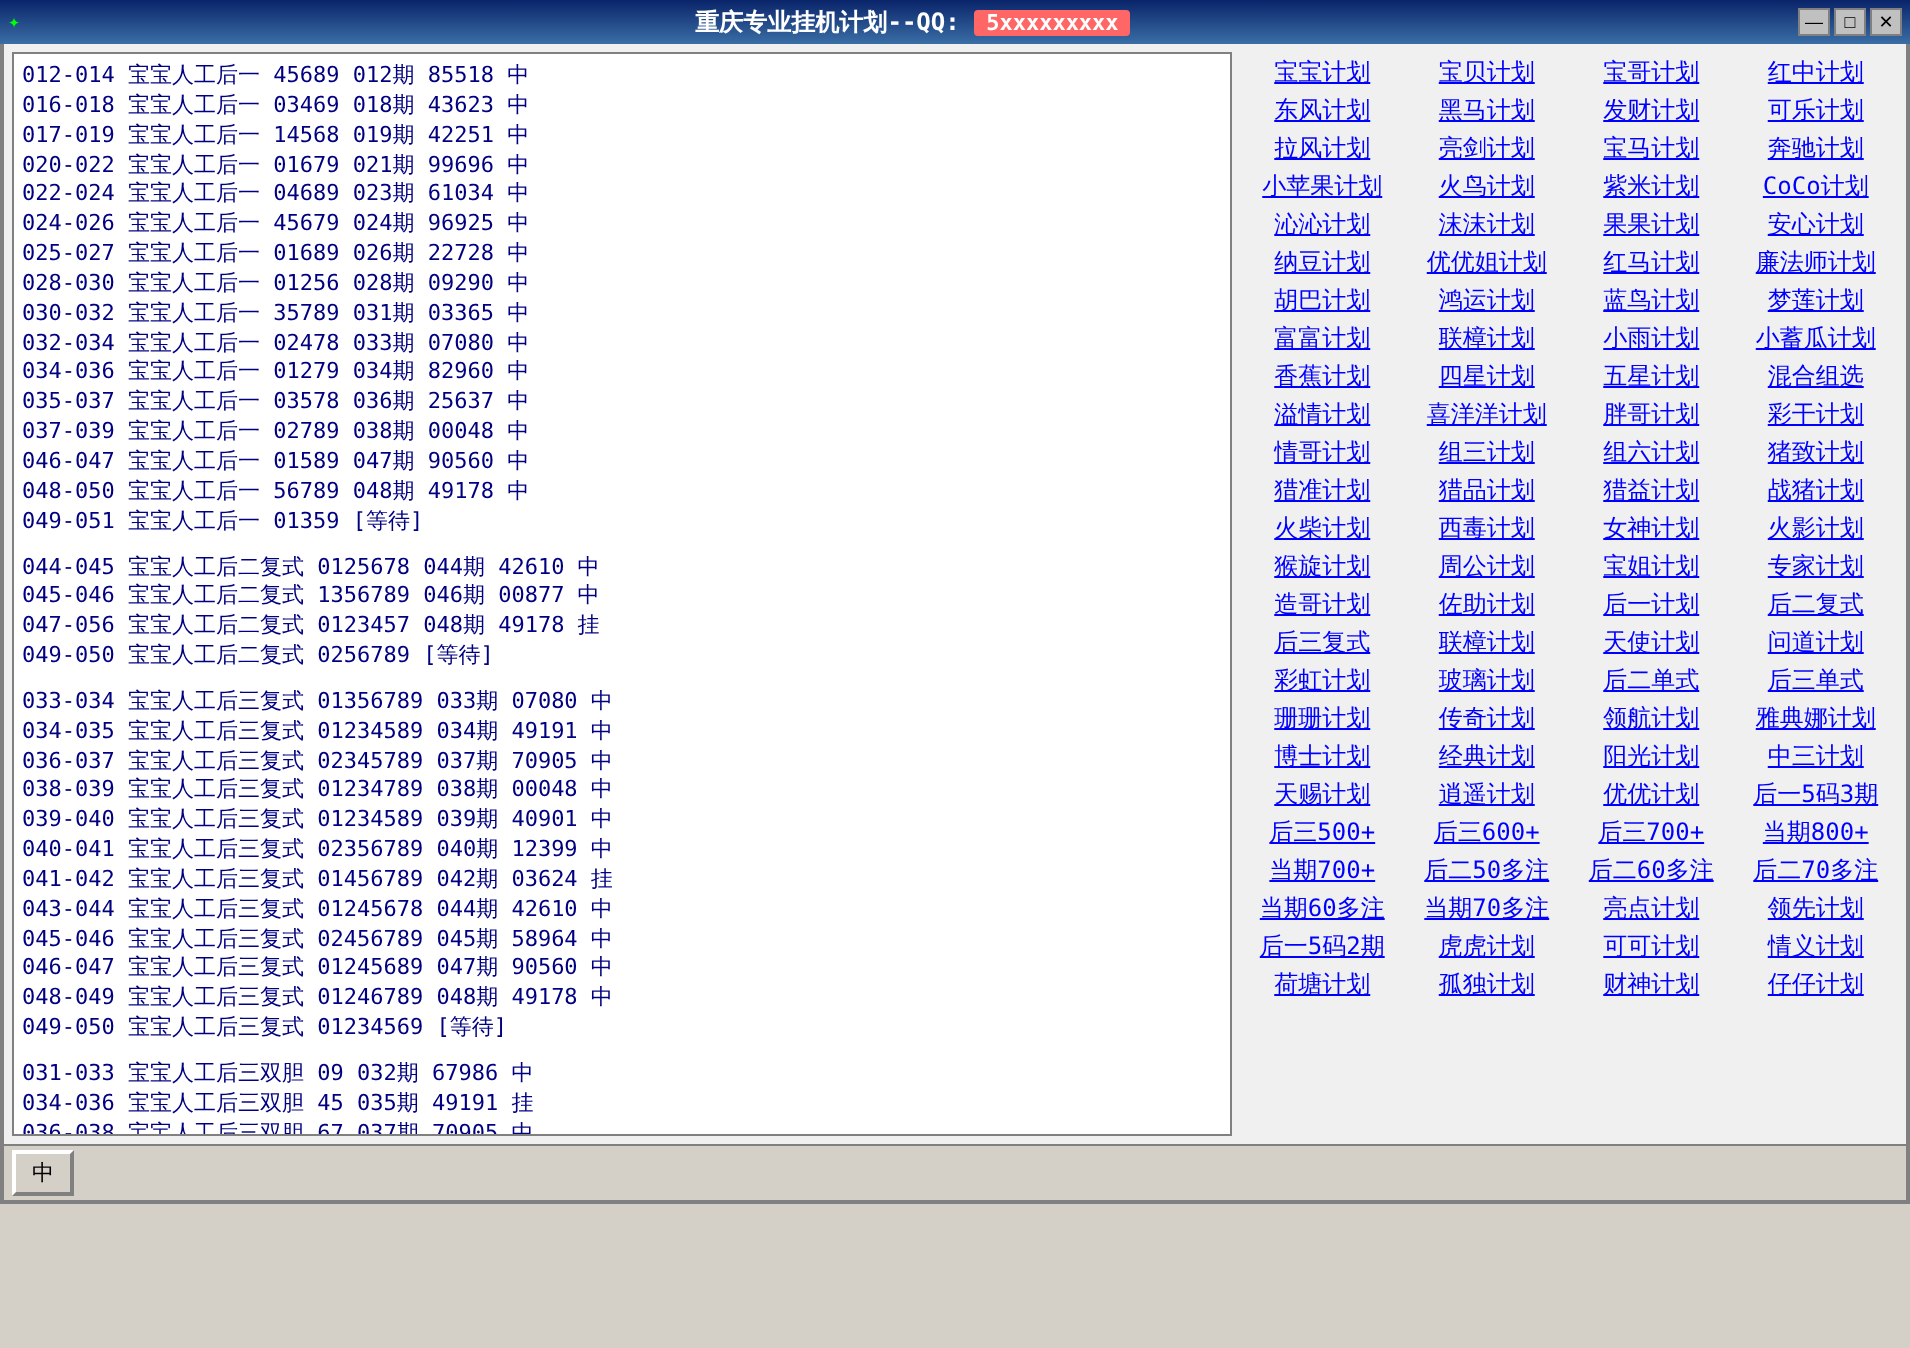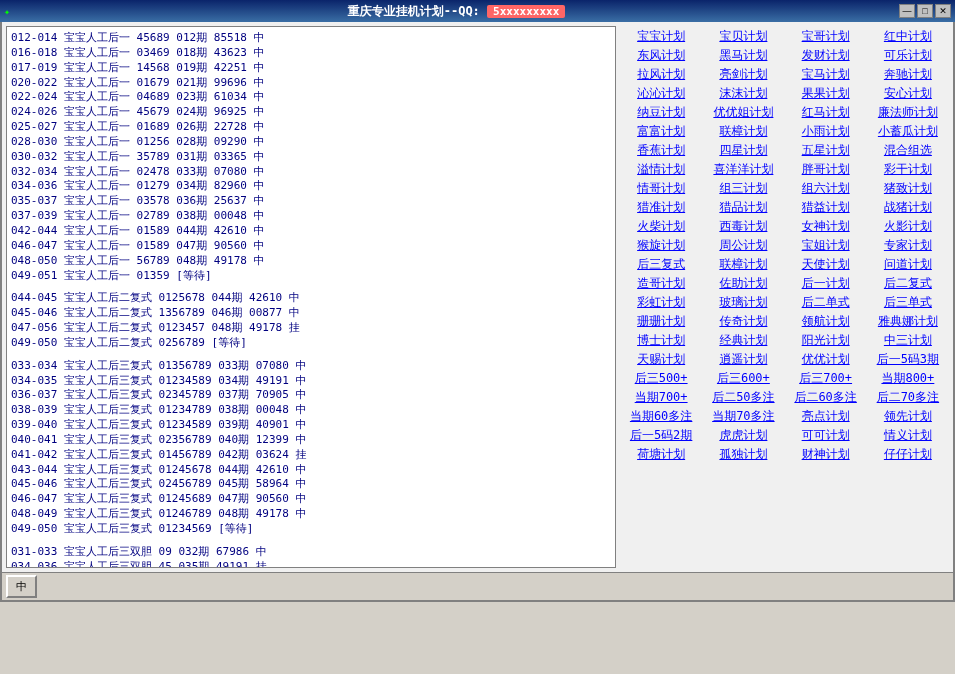--- a/index.html
+++ b/index.html
@@ -164,21 +164,20 @@
         <div class="list-line blue">020-022  宝宝人工后一  01679  021期  99696  中</div>
         <div class="list-line blue">022-024  宝宝人工后一  04689  023期  61034  中</div>
         <div class="list-line blue">024-026  宝宝人工后一  45679  024期  96925  中</div>
         <div class="list-line blue">025-027  宝宝人工后一  01689  026期  22728  中</div>
         <div class="list-line blue">028-030  宝宝人工后一  01256  028期  09290  中</div>
         <div class="list-line blue">030-032  宝宝人工后一  35789  031期  03365  中</div>
         <div class="list-line blue">032-034  宝宝人工后一  02478  033期  07080  中</div>
         <div class="list-line blue">034-036  宝宝人工后一  01279  034期  82960  中</div>
         <div class="list-line blue">035-037  宝宝人工后一  03578  036期  25637  中</div>
         <div class="list-line blue">037-039  宝宝人工后一  02789  038期  00048  中</div>
-        <div class="list-line blue">042-044  宝宝人工后一  01589  044期  42610  中</div>
         <div class="list-line blue">046-047  宝宝人工后一  01589  047期  90560  中</div>
         <div class="list-line blue">048-050  宝宝人工后一  56789  048期  49178  中</div>
         <div class="list-line blue">049-051  宝宝人工后一  01359  [等待]</div>
         <div class="separator"></div>
         <div class="list-line blue">044-045  宝宝人工后二复式  0125678  044期  42610  中</div>
         <div class="list-line blue">045-046  宝宝人工后二复式  1356789  046期  00877  中</div>
         <div class="list-line blue">047-056  宝宝人工后二复式  0123457  048期  49178  挂</div>
         <div class="list-line blue">049-050  宝宝人工后二复式  0256789  [等待]</div>
         <div class="separator"></div>
         <div class="list-line blue">033-034  宝宝人工后三复式  01356789  033期  07080  中</div>
@@ -214,32 +213,44 @@
           <span class="link-item">发财计划</span>
           <span class="link-item">可乐计划</span>
         </div>
         <div class="link-row">
           <span class="link-item">拉风计划</span>
           <span class="link-item">亮剑计划</span>
           <span class="link-item">宝马计划</span>
           <span class="link-item">奔驰计划</span>
         </div>
         <div class="link-row">
+          <span class="link-item">小苹果计划</span>
+          <span class="link-item">火鸟计划</span>
+          <span class="link-item">紫米计划</span>
+          <span class="link-item">CoCo计划</span>
+        </div>
+        <div class="link-row">
           <span class="link-item">沁沁计划</span>
           <span class="link-item">沫沫计划</span>
           <span class="link-item">果果计划</span>
           <span class="link-item">安心计划</span>
         </div>
         <div class="link-row">
           <span class="link-item">纳豆计划</span>
           <span class="link-item">优优姐计划</span>
           <span class="link-item">红马计划</span>
           <span class="link-item">廉法师计划</span>
         </div>
         <div class="link-row">
+          <span class="link-item">胡巴计划</span>
+          <span class="link-item">鸿运计划</span>
+          <span class="link-item">蓝鸟计划</span>
+          <span class="link-item">梦莲计划</span>
+        </div>
+        <div class="link-row">
           <span class="link-item">富富计划</span>
           <span class="link-item">联樟计划</span>
           <span class="link-item">小雨计划</span>
           <span class="link-item">小蓄瓜计划</span>
         </div>
         <div class="link-row">
           <span class="link-item">香蕉计划</span>
           <span class="link-item">四星计划</span>
           <span class="link-item">五星计划</span>
           <span class="link-item">混合组选</span>
@@ -268,30 +279,30 @@
           <span class="link-item">女神计划</span>
           <span class="link-item">火影计划</span>
         </div>
         <div class="link-row">
           <span class="link-item">猴旋计划</span>
           <span class="link-item">周公计划</span>
           <span class="link-item">宝姐计划</span>
           <span class="link-item">专家计划</span>
         </div>
         <div class="link-row">
+          <span class="link-item">造哥计划</span>
+          <span class="link-item">佐助计划</span>
+          <span class="link-item">后一计划</span>
+          <span class="link-item">后二复式</span>
+        </div>
+        <div class="link-row">
           <span class="link-item">后三复式</span>
           <span class="link-item">联樟计划</span>
           <span class="link-item">天使计划</span>
           <span class="link-item">问道计划</span>
-        </div>
-        <div class="link-row">
-          <span class="link-item">造哥计划</span>
-          <span class="link-item">佐助计划</span>
-          <span class="link-item">后一计划</span>
-          <span class="link-item">后二复式</span>
         </div>
         <div class="link-row">
           <span class="link-item">彩虹计划</span>
           <span class="link-item">玻璃计划</span>
           <span class="link-item">后二单式</span>
           <span class="link-item">后三单式</span>
         </div>
         <div class="link-row">
           <span class="link-item">珊珊计划</span>
           <span class="link-item">传奇计划</span>

